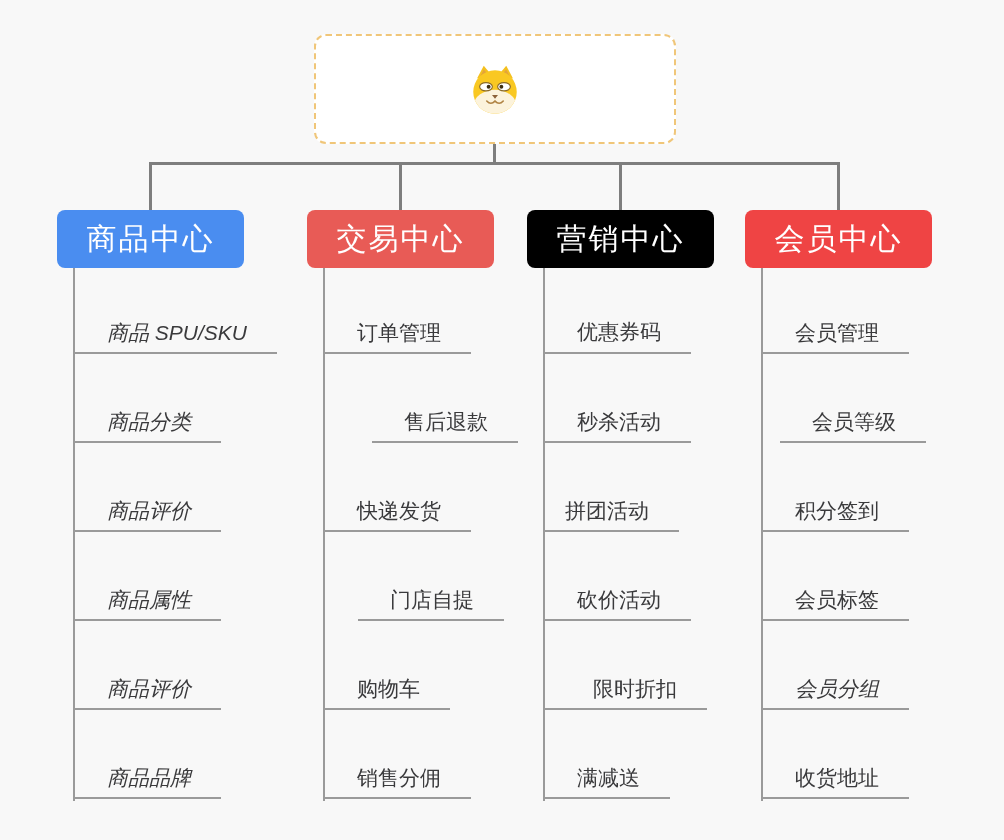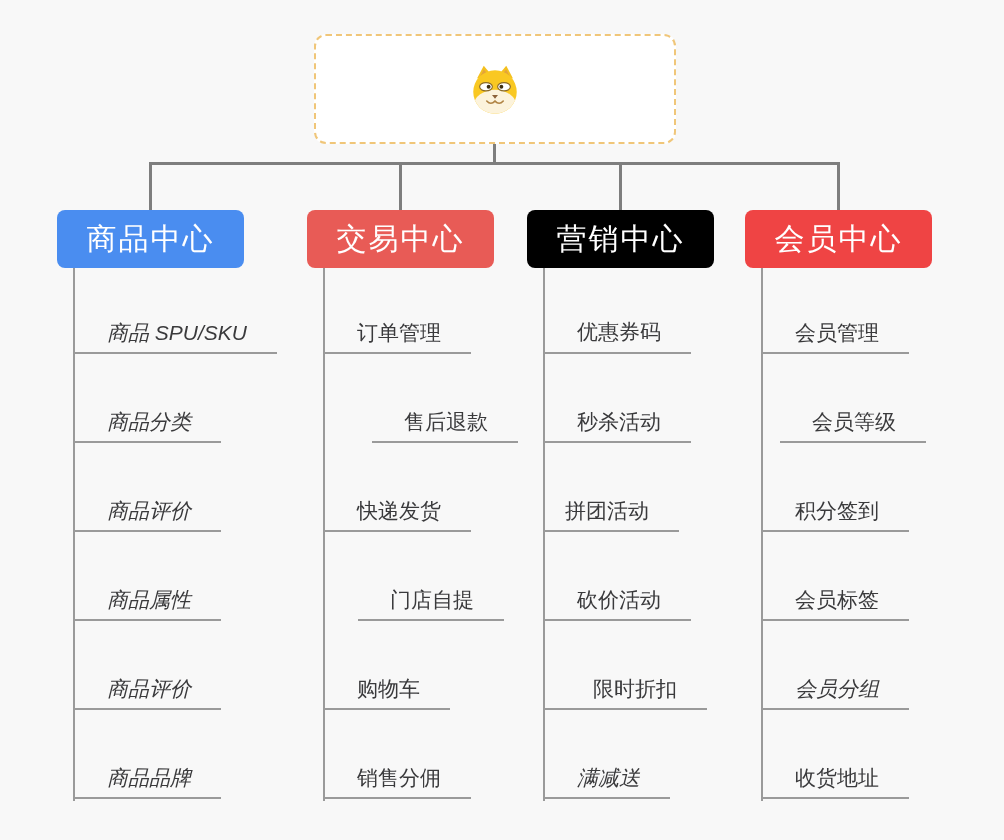--- a/index.html
+++ b/index.html
@@ -166,21 +166,21 @@
         </div>
         <div class="leaf-item" style="top: 222px; padding-left: 20px;">
           <span>拼团活动</span>
         </div>
         <div class="leaf-item" style="top: 311px;">
           <span>砍价活动</span>
         </div>
         <div class="leaf-item" style="top: 400px; padding-left: 48px;">
           <span>限时折扣</span>
         </div>
-        <div class="leaf-item" style="top: 489px; font-style: italic;">
+        <div class="leaf-item" style="top: 489px;">
           <span>满减送</span>
         </div>
       </div>
       <div class="branch-header" style="left: 745px; background: #ef4444; font-family: Liberation Serif, serif;">
         <span>会员中心</span>
       </div>
       <div class="branch-column" style="left: 761px;">
         <div class="leaf-item" style="top: 44px;">
           <span>会员管理</span>
         </div>

